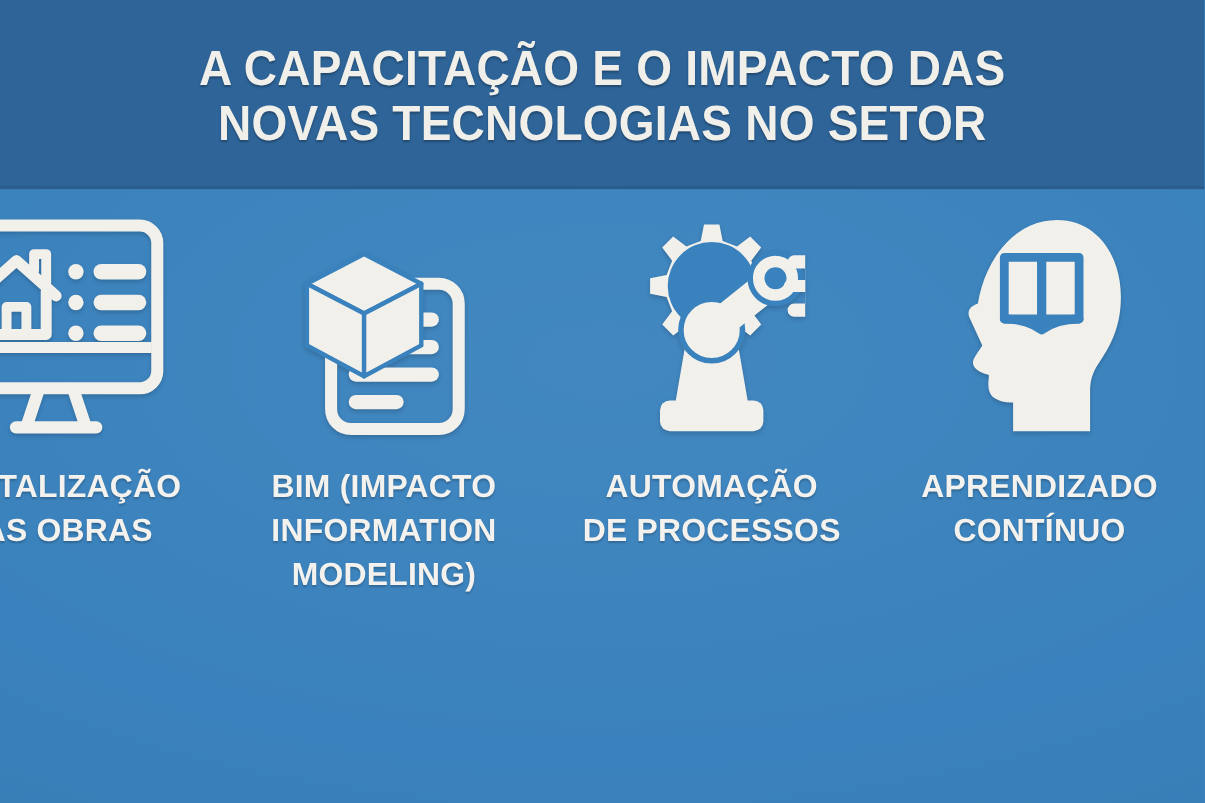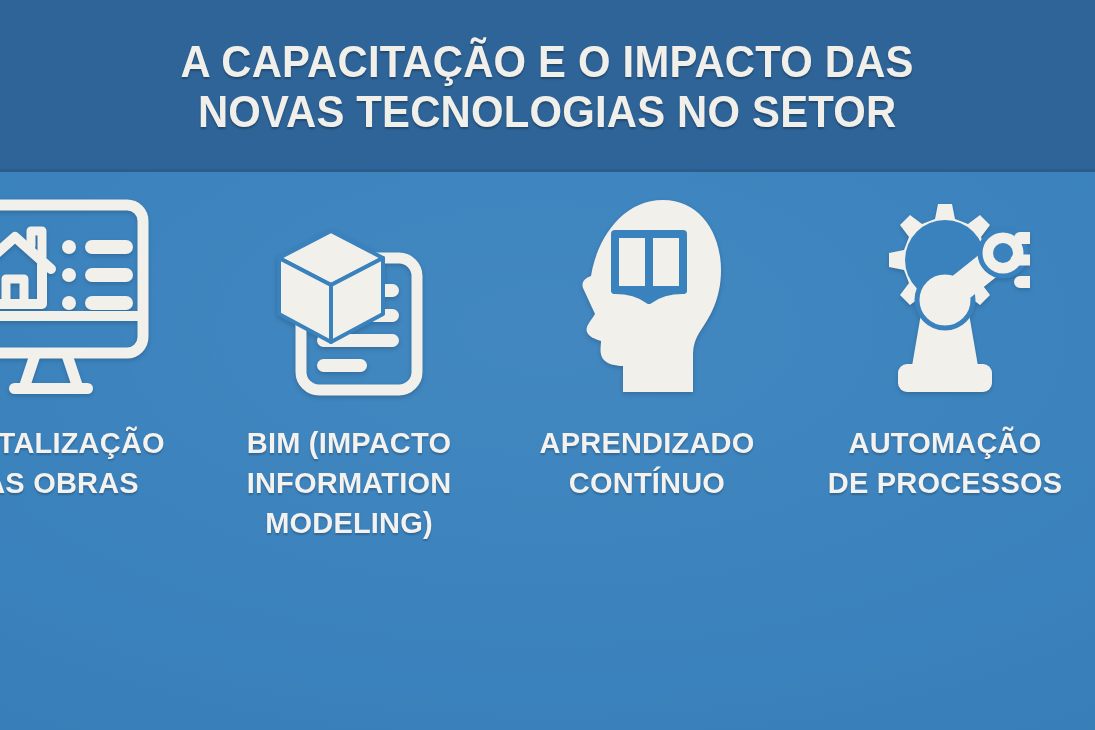--- a/index.html
+++ b/index.html
@@ -25,21 +25,20 @@
 
   
   .header{
     position:absolute;
     left:0; top:0;
     width:1095px; height:172px;
     background:#2e6498;
     z-index:2;
     display:flex;
     flex-direction:column;
-    align-items:center;
     justify-content:center;
     overflow:hidden;
   }
   .header::after{   
     content:"";
     position:absolute; left:0; right:0; bottom:0; height:3px;
     background:rgba(0,0,0,0.08);
   }
   .header-title{
     color:#f1efea;
@@ -155,20 +154,49 @@
 
           <path d="M10 62 L10 118 L62 146 L62 89 Z" fill="#f2f0eb" stroke="#3a82bd" stroke-width="4" stroke-linejoin="round"></path>
 
           <path d="M114 62 L114 118 L62 146 L62 89 Z" fill="#f2f0eb" stroke="#3a82bd" stroke-width="4" stroke-linejoin="round"></path>
         </g>
       </svg>
     </div>
     <div class="card-label">BIM (IMPACTO
 INFORMATION
 MODELING)</div>
+  </div>
+
+  <div class="card">
+    <div class="icon-wrap">
+      <svg width="170" height="205" viewBox="0 0 170 205" fill="none">
+
+        <g fill="#f2f0eb">
+          <path d="M78 8
+                   L92 8 L95 23 L108 28 L120 19 L130 29 L121 41 L126 54 L141 57 L141 71 L126 74 L121 87 L130 99 L120 109 L108 100 L95 105 L92 120 L78 120 L75 105 L62 100 L50 109 L40 99 L49 87 L44 74 L29 71 L29 57 L44 54 L49 41 L40 29 L50 19 L62 28 L75 23 Z"></path>
+        </g>
+        <circle cx="85" cy="64" r="40" fill="#3a82bd"></circle>
+
+        <path d="M62 112 L108 112 L118 170 L52 170 Z" fill="#f2f0eb"></path>
+        <rect x="38" y="168" width="94" height="28" rx="9" fill="#f2f0eb"></rect>
+
+        <circle cx="85" cy="104" r="28" fill="#f2f0eb" stroke="#3a82bd" stroke-width="5"></circle>
+        <circle cx="85" cy="104" r="13" fill="#3a82bd"></circle>
+
+        <path d="M85 104 L140 60" stroke="#f2f0eb" stroke-width="28" stroke-linecap="round"></path>
+
+        <circle cx="143" cy="57" r="23" fill="#f2f0eb" stroke="#3a82bd" stroke-width="5"></circle>
+        <circle cx="143" cy="57" r="10" fill="#3a82bd"></circle>
+
+        <path d="M160 42 L176 42 L176 86 L160 86" stroke="#f2f0eb" stroke-width="12" fill="none" stroke-linecap="round" stroke-linejoin="round"></path>
+        <path d="M156 64 L172 64" stroke="#f2f0eb" stroke-width="11" stroke-linecap="round"></path>
+      </svg>
+    </div>
+    <div class="card-label">AUTOMAÇÃO
+DE PROCESSOS</div>
   </div>
 
   <div class="card">
     <div class="icon-wrap">
       <svg width="152" height="205" viewBox="0 0 152 205" fill="none">
 
         <path d="M92 4
                  C128 4 150 36 150 74
                  C150 104 138 122 130 134
                  C124 143 122 150 122 160
@@ -188,42 +216,13 @@
           <path d="M78 38 L112 38 L112 94 L78 94 Z"></path>
           <path d="M44 94 C58 94 70 98 78 104 C86 98 98 94 112 94"></path>
         </g>
         <path d="M74 36 L82 36 L82 104 L74 104 Z" fill="#3a82bd"></path>
       </svg>
     </div>
     <div class="card-label">APRENDIZADO
 CONTÍNUO</div>
   </div>
 
-  <div class="card">
-    <div class="icon-wrap">
-      <svg width="170" height="205" viewBox="0 0 170 205" fill="none">
-
-        <g fill="#f2f0eb">
-          <path d="M78 8
-                   L92 8 L95 23 L108 28 L120 19 L130 29 L121 41 L126 54 L141 57 L141 71 L126 74 L121 87 L130 99 L120 109 L108 100 L95 105 L92 120 L78 120 L75 105 L62 100 L50 109 L40 99 L49 87 L44 74 L29 71 L29 57 L44 54 L49 41 L40 29 L50 19 L62 28 L75 23 Z"></path>
-        </g>
-        <circle cx="85" cy="64" r="40" fill="#3a82bd"></circle>
-
-        <path d="M62 112 L108 112 L118 170 L52 170 Z" fill="#f2f0eb"></path>
-        <rect x="38" y="168" width="94" height="28" rx="9" fill="#f2f0eb"></rect>
-
-        <circle cx="85" cy="104" r="28" fill="#f2f0eb" stroke="#3a82bd" stroke-width="5"></circle>
-        <circle cx="85" cy="104" r="13" fill="#3a82bd"></circle>
-
-        <path d="M85 104 L140 60" stroke="#f2f0eb" stroke-width="28" stroke-linecap="round"></path>
-
-        <circle cx="143" cy="57" r="23" fill="#f2f0eb" stroke="#3a82bd" stroke-width="5"></circle>
-        <circle cx="143" cy="57" r="10" fill="#3a82bd"></circle>
-
-        <path d="M160 42 L176 42 L176 86 L160 86" stroke="#f2f0eb" stroke-width="12" fill="none" stroke-linecap="round" stroke-linejoin="round"></path>
-        <path d="M156 64 L172 64" stroke="#f2f0eb" stroke-width="11" stroke-linecap="round"></path>
-      </svg>
-    </div>
-    <div class="card-label">AUTOMAÇÃO
-DE PROCESSOS</div>
-  </div>
-
 </div>
 
 </body></html>

